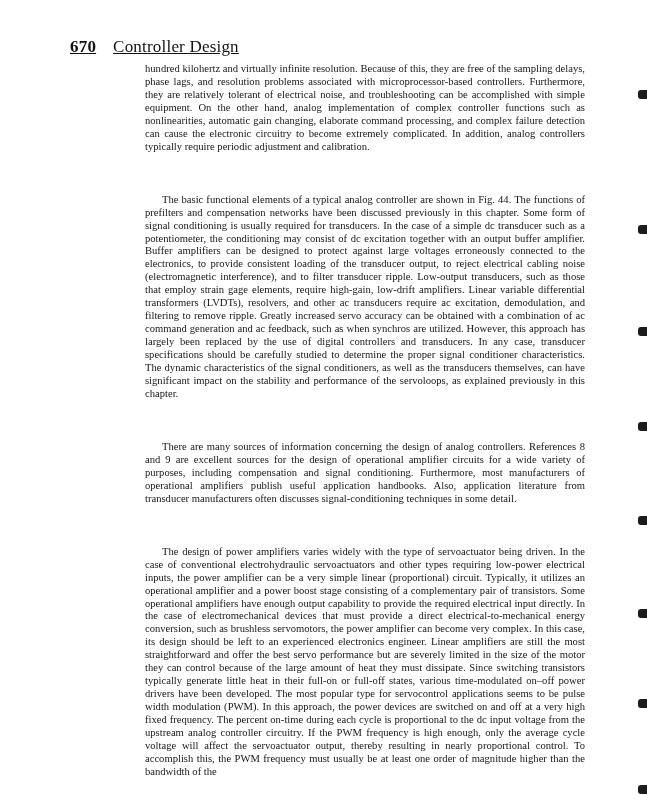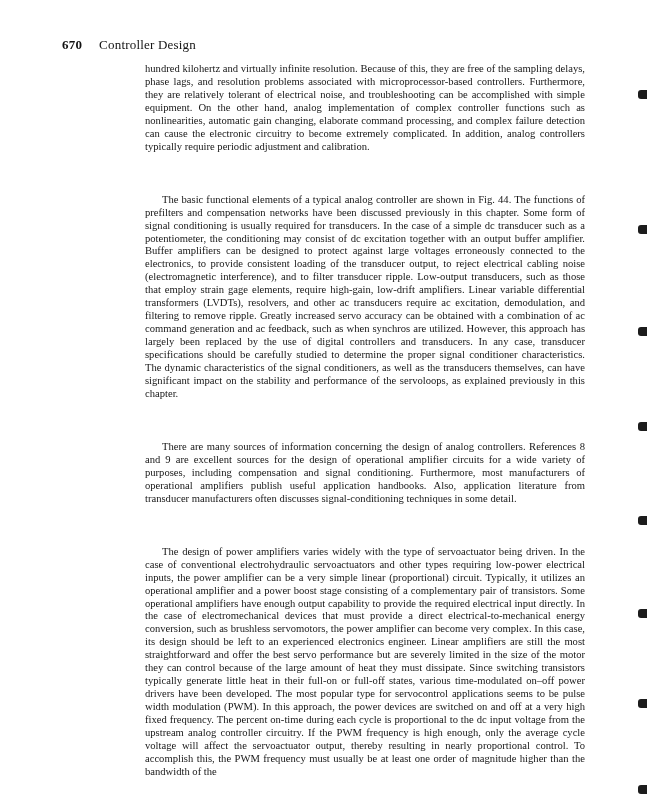--- a/index.html
+++ b/index.html
@@ -13,25 +13,26 @@
     overflow: hidden;
   }
   .page {
     position: absolute;
     inset: 0;
     background: #ffffff;
   }
   .running-head {
     position: absolute;
     top: 37px;
-    left: 62px;
-    font-size: 13px;
+    left: 70px;
+    font-size: 17px;
     color: #121212;
     letter-spacing: 0.2px;
     white-space: nowrap;
+    text-decoration: underline;
   }
   .page-number {
     font-weight: bold;
     margin-right: 17px;
   }
   .chapter-title {
     font-weight: normal;
   }
   .body-text {
     position: absolute;

